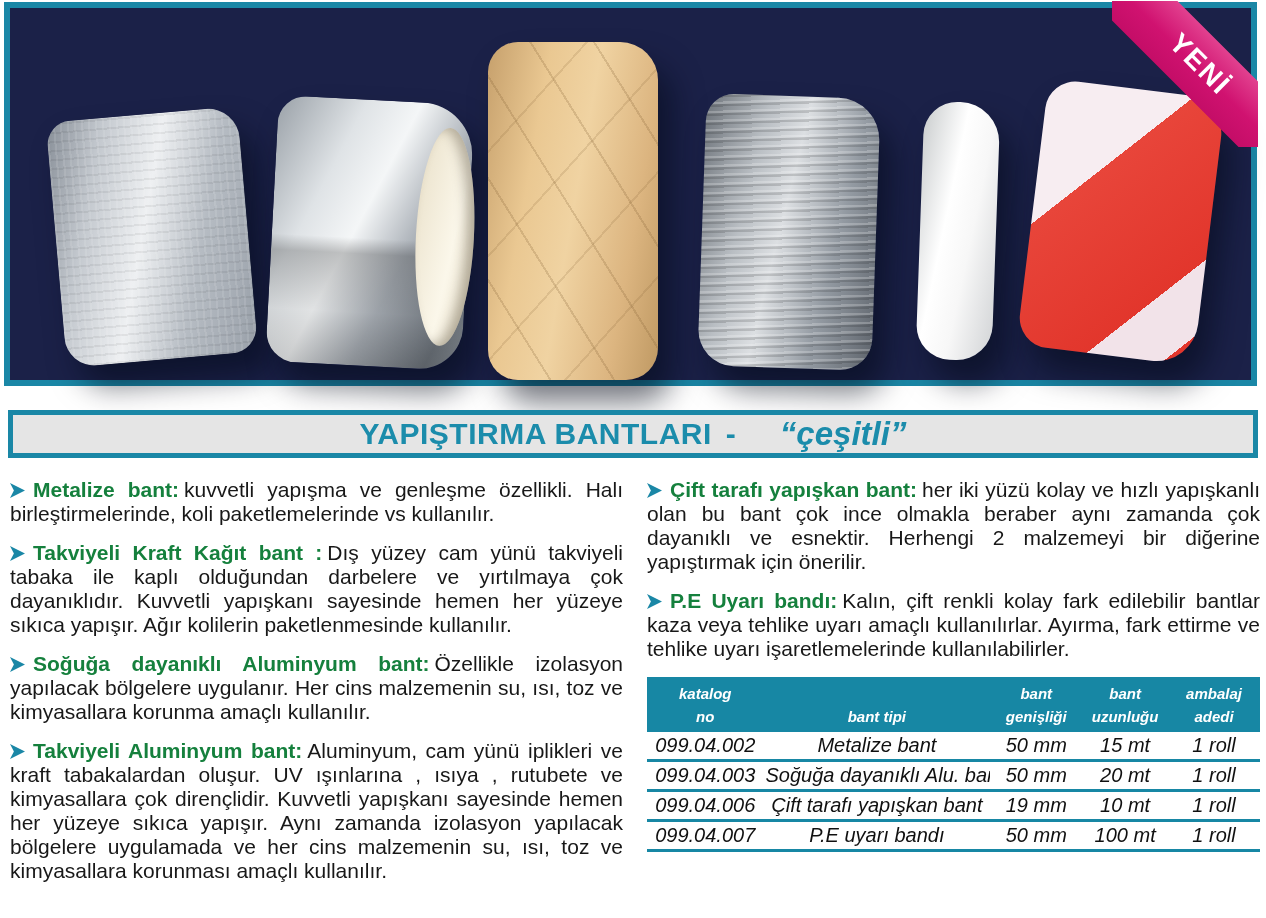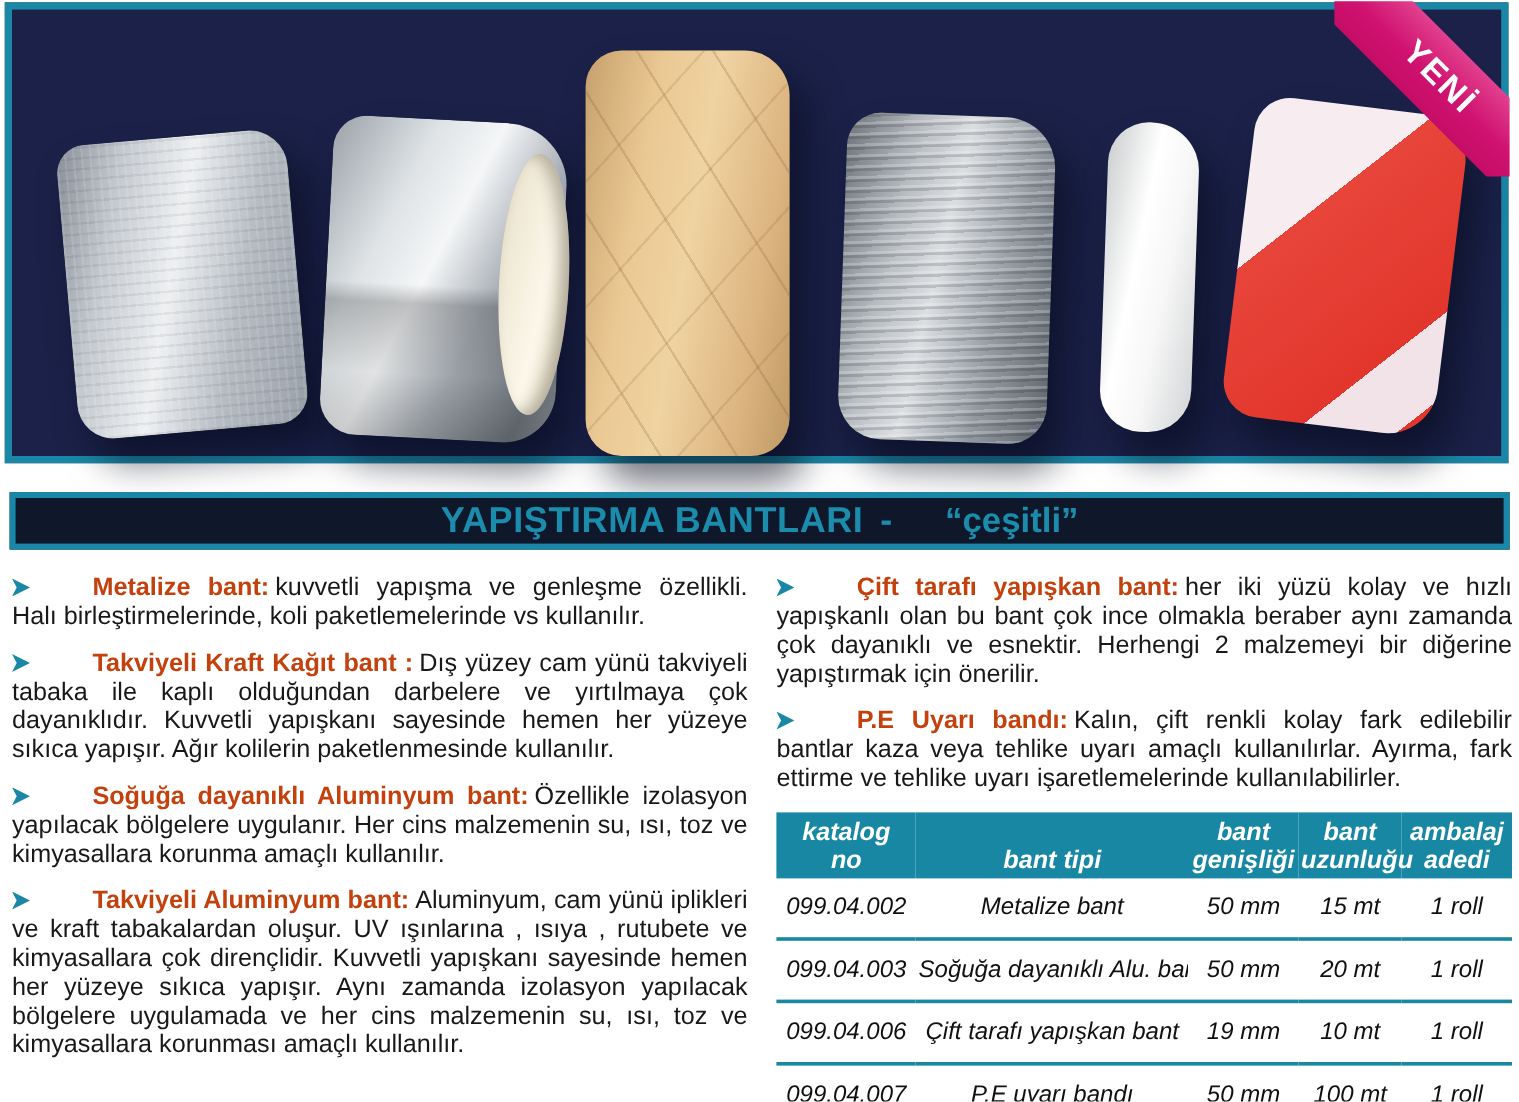--- a/index.html
+++ b/index.html
@@ -105,42 +105,42 @@
     font-size:28px; font-weight:bold; letter-spacing:2px;
     text-align:center;
     border-bottom-left-radius:18px; border-bottom-right-radius:18px;
   }
 
   
   .title-bar {
     position:absolute; left:8px; top:410px;
     width:1250px; height:48px;
     border:5px solid #1a87a6;
-    background:#0f172a;
+    background:#e5e5e5;
     display:flex; align-items:center; justify-content:center;
     white-space:pre;
   }
   .title-main { font-size:30px; font-weight:bold; color:#1b8cab; letter-spacing:.5px; }
   .title-dash { font-size:30px; font-weight:bold; color:#1b8cab; margin:0 8px 0 14px; }
-  .title-sub  { font-size:29px; font-weight:bold; color:#1b8cab;margin-left:36px; }
+  .title-sub  { font-size:33px; font-weight:bold; font-style:italic; color:#1b8cab;margin-left:36px; }
 
   
   .columns {
     position:absolute; left:10px; top:478px;
     width:1250px;
     display:flex; gap:24px;
   }
   .col { width:613px; }
   .desc {
     font-size:21px; line-height:24px;
     text-align:justify;
     color:#181818;
     margin:0 0 15px 0;
   }
-  .desc b { color:#c2410c; margin-right:5px;margin-left:44px; }
+  .desc b { color:#15803d; margin-right:5px; }
   .bullet {
     display:inline-block;
     width:15px; height:15px;
     margin-right:8px;
     background:#1a87a6;
     clip-path:polygon(0 0, 100% 50%, 0 100%, 26% 50%);
     vertical-align:-1px;
   }
 
   
@@ -148,31 +148,31 @@
     width:100%;
     border-collapse:collapse;
     margin-top:16px;
     font-style:italic;
     table-layout:fixed;
   }
   .spec-table th {
     background:#1787a4;
     color:#ffffff;
     font-weight:bold;
-    font-size:21px; line-height:23px;
+    font-size:15px; line-height:23px;
     vertical-align:bottom;
     text-align:center;
     padding:5px 2px 4px;
     height:53px;
   }
   .spec-table td {
     font-size:20px;
     color:#101010;
     text-align:center;
-    padding:13px 2px;
+    padding:2px 2px;
     border-bottom:3px solid #1787a4;
     white-space:nowrap;
     overflow:hidden;
   }
 </style>
 </head>
 <body>
 
 <div class="photo">
   <div class="tape tape1"></div>

